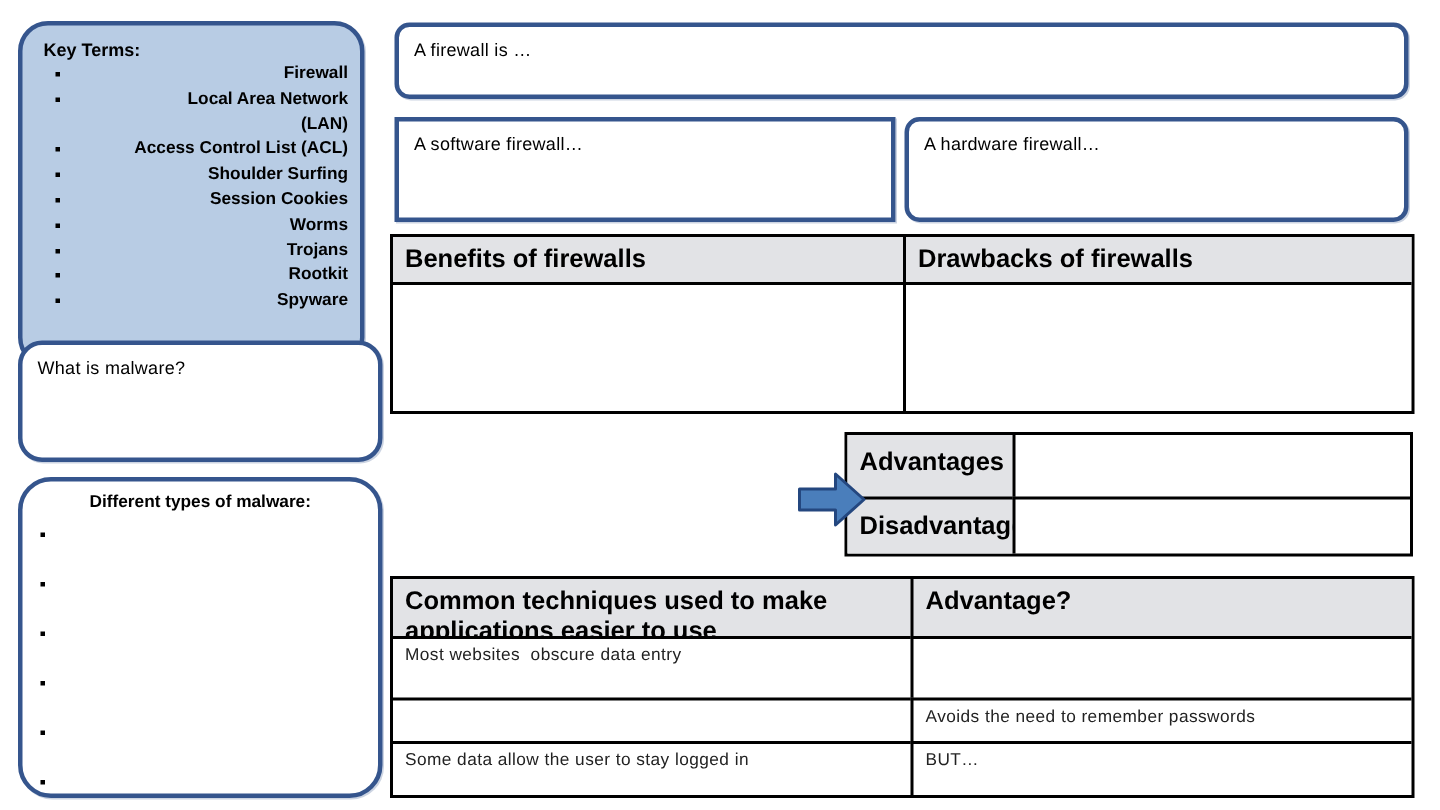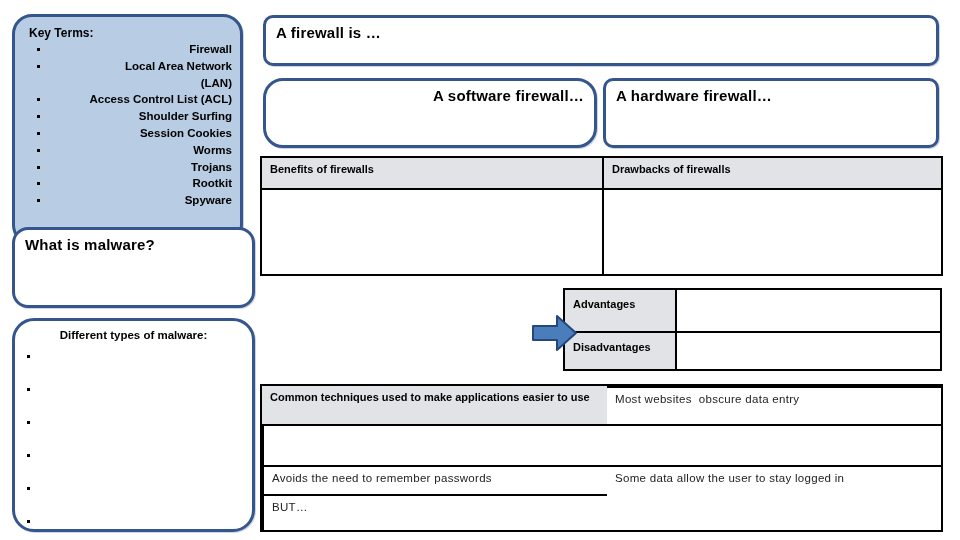--- a/index.html
+++ b/index.html
@@ -7,41 +7,41 @@
     position:relative;width:960px;height:540px;background:#ffffff;
     font-family:"Liberation Sans",sans-serif;color:#000;overflow:hidden;
     margin:0 auto;
   }
   
   .bluebox{
     position:absolute;border:3px solid #35558d;border-radius:14px;
     background:#fff;box-sizing:border-box;padding:6px 10px;
     box-shadow:1px 1px 0 rgba(53,85,141,0.25);
   }
-  .prompt{font-weight:bold;font-size:15px;letter-spacing:.2px;}
+  .prompt{font-weight:normal;font-size:12px;letter-spacing:.2px;}
   
   .keyterms{background:#b8cce4;border-radius:20px;padding:7px 8px 4px 12px;}
   .keyterms .title{font-weight:bold;font-size:12px;margin:2px 0 1px 2px;}
   .keyterms ul{list-style:none;margin:0;padding:0;font-weight:bold;font-size:11.5px;text-align:right;}
   .keyterms li{position:relative;padding-left:32px;line-height:16.8px;white-space:pre-line;}
   .keyterms li::before{
     content:"";position:absolute;left:10px;top:7px;width:3px;height:3px;background:#000;
   }
   
   .typesbox{border-radius:22px;}
   .typesbox .title{font-weight:bold;font-size:11.5px;text-align:center;margin-top:2px;}
   .typesbox ul{list-style:none;margin:8px 0 0 0;padding:0;}
   .typesbox li{position:relative;height:33px;padding-left:18px;font-size:11px;}
   .typesbox li::before{
     content:"";position:absolute;left:2px;top:6px;width:3px;height:3px;background:#000;
   }
   
   .tbl{position:absolute;box-sizing:border-box;border:2px solid #000;display:grid;background:#fff;}
   .tbl .cell{
-    box-sizing:border-box;padding:5px 8px;font-size:11px;white-space:pre-wrap;
+    box-sizing:border-box;padding:5px 8px;font-size:17px;white-space:pre-wrap;
     border-left:2px solid #000;border-top:2px solid #000;overflow:hidden;
   }
   .tbl .cell.first-col{border-left:none;}
   .tbl .cell.first-row{border-top:none;}
   .tbl .hdr{background:#e2e3e6;font-weight:bold;}
   .tbl .body-script{font-weight:normal;color:#222;letter-spacing:.3px;font-size:11.5px;}
   
   .arrow{position:absolute;z-index:5;}
 </style>
 </head>
@@ -62,21 +62,21 @@
       <li>Trojans</li>
       <li>Rootkit</li>
       <li>Spyware</li>
     </ul>
   </div>
 
   <div class="bluebox" style="left:263px;top:15px;width:676px;height:51px;border-radius:10px;">
     <span class="prompt">A firewall is …</span>
   </div>
 
-  <div class="bluebox" style="left:263px;top:78px;width:334px;height:70px;border-radius:20px;text-align:right;">
+  <div class="bluebox" style="left:263px;top:78px;width:334px;height:70px;border-radius:0;">
     <span class="prompt">A software firewall…</span>
   </div>
   <div class="bluebox" style="left:603px;top:78px;width:336px;height:70px;border-radius:10px;">
     <span class="prompt">A hardware firewall…</span>
   </div>
 
   <div class="tbl" style="left:260px;top:156px;width:683px;height:120px;grid-template-columns:340px 1fr;grid-template-rows:30px 1fr;">
     <div class="cell hdr first-col first-row">Benefits of firewalls</div>
     <div class="cell hdr first-row">Drawbacks of firewalls</div>
     <div class="cell first-col"></div>
@@ -106,20 +106,21 @@
 
   <div class="tbl" style="left:563px;top:288px;width:379px;height:83px;grid-template-columns:110px 1fr;grid-template-rows:41px 1fr;">
     <div class="cell hdr first-col first-row" style="padding-top:8px;">Advantages</div>
     <div class="cell first-row"></div>
     <div class="cell hdr first-col" style="padding-top:8px;">Disadvantages</div>
     <div class="cell"></div>
   </div>
 
   <div class="tbl" style="left:260px;top:384px;width:683px;height:148px;grid-template-columns:345px 1fr;grid-template-rows:38px 41px 29px 1fr;">
     <div class="cell hdr first-col first-row">Common techniques used to make applications easier to use</div>
+    <div class="cell hdr first-row">Advantage?</div>
 
     <div class="cell body-script first-col">Most websites  obscure data entry</div>
     <div class="cell body-script"></div>
 
     <div class="cell body-script first-col"></div>
     <div class="cell body-script">Avoids the need to remember passwords</div>
 
     <div class="cell body-script first-col">Some data allow the user to stay logged in</div>
     <div class="cell body-script">BUT…</div>
   </div>

